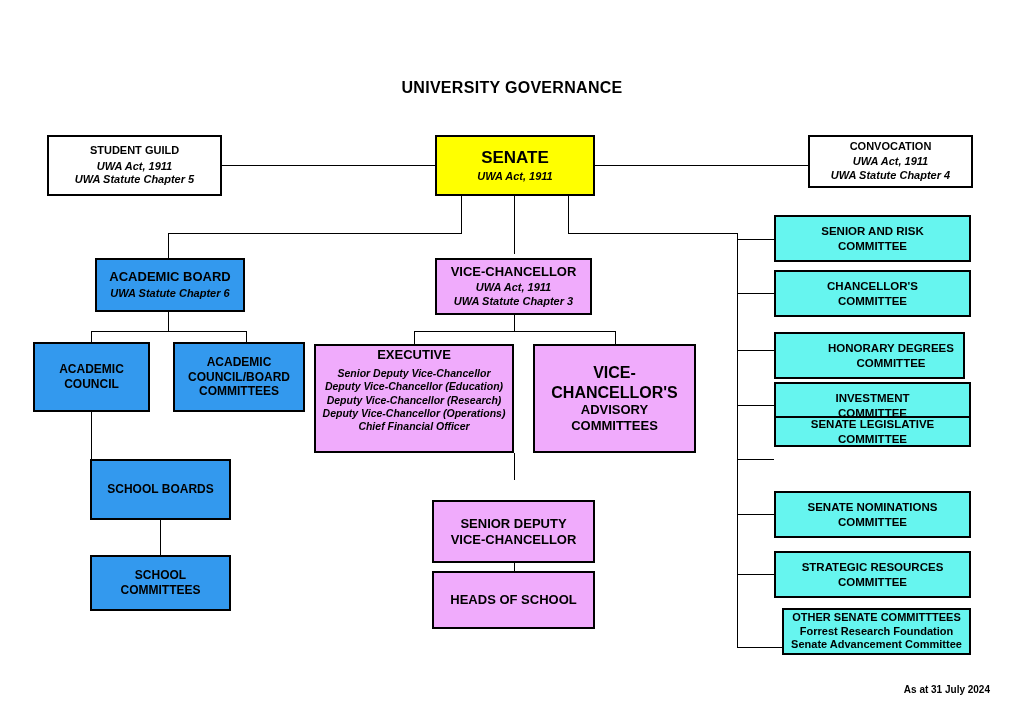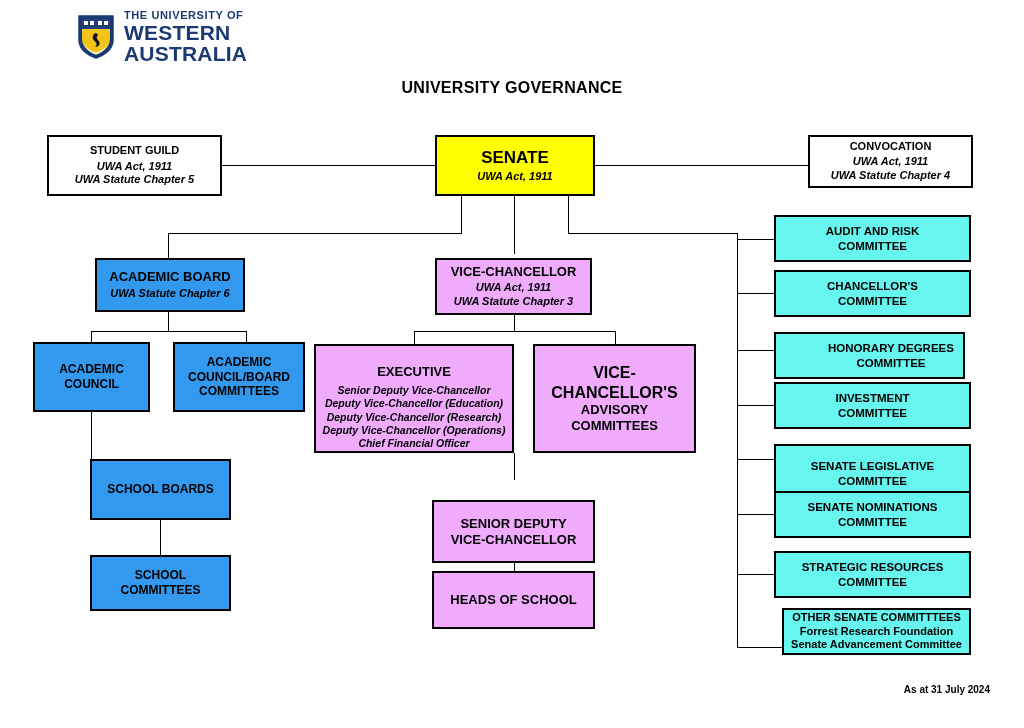--- a/index.html
+++ b/index.html
@@ -97,38 +97,20 @@
     top: 684px;
     font-size: 10px;
     font-weight: bold;
   }
 </style>
 </head>
 <body>
 
 <div id="page">
 
-  <div class="logo-wrap">
-    <svg width="40" height="48" viewBox="0 0 40 48">
-      <path d="M3 3 h34 v24 c0 10 -10 16 -17 18 C13 43 3 37 3 27 Z" fill="#1b3a73" stroke="#1b3a73" stroke-width="1.5"></path>
-      <path d="M6 6 h28 v20 c0 8 -8 13.5 -14 15.5 C14 39.5 6 34 6 26 Z" fill="#24407c"></path>
-      <path d="M6 16 h28 v10 c0 8 -8 13.5 -14 15.5 C14 39.5 6 34 6 26 Z" fill="#f0c419"></path>
-      <rect x="8" y="8" width="4" height="4" fill="#ffffff"></rect>
-      <rect x="14" y="8" width="4" height="4" fill="#ffffff"></rect>
-      <rect x="22" y="8" width="4" height="4" fill="#ffffff"></rect>
-      <rect x="28" y="8" width="4" height="4" fill="#ffffff"></rect>
-      <path d="M20 20 c-3 1 -4 4 -3 6 c1 2 3 2.5 3.5 4.5 c.4 1.6 -.6 3 -1.5 3.6 c2.6 .2 4.6 -1.6 4.6 -3.8 c0 -2.4 -2.4 -3.4 -2.8 -5.2 c-.3 -1.4 .4 -2.8 1.4 -3.4 z" fill="#111111"></path>
-      <path d="M7 30 c3 5 8 8 13 9.6 C25 38 30 35 33 30 c-2.6 6 -7.4 10 -13 11.6 C14.4 40 9.6 36 7 30 z" fill="#ffffff" opacity="0.85"></path>
-    </svg>
-    <div class="logo-text">
-      <div class="logo-l1">THE UNIVERSITY OF</div>
-      <div class="logo-l2">WESTERN</div>
-      <div class="logo-l3">AUSTRALIA</div>
-    </div>
-  </div>
 
   <div class="chart-title">UNIVERSITY GOVERNANCE</div>
 
   <div class="ln lnh" style="left:222px; top:165px; width:213px;"></div>
 
   <div class="ln lnh" style="left:595px; top:165px; width:213px;"></div>
 
   <div class="ln lnv" style="left:461px; top:196px; height:37px;"></div>
   <div class="ln lnv" style="left:514px; top:196px; height:58px;"></div>
   <div class="ln lnv" style="left:568px; top:196px; height:37px;"></div>
@@ -200,21 +182,21 @@
     <div class="sub" style="font-size:12px;">ACADEMIC</div>
     <div class="sub" style="font-size:12px;">COUNCIL</div>
   </div>
 
   <div class="node blue" style="left:173px; top:342px; width:132px; height:70px;">
     <div class="sub" style="font-size:12px;">ACADEMIC</div>
     <div class="sub" style="font-size:12px;">COUNCIL/BOARD</div>
     <div class="sub" style="font-size:12px;">COMMITTEES</div>
   </div>
 
-  <div class="node lblue" style="left:314px; top:344px; width:200px; height:109px; justify-content:flex-start; padding-top:18px;">
+  <div class="node lblue" style="left:314px; top:344px; width:200px; height:109px; justify-content:flex-start; padding-top:1px;">
     <div class="t" style="font-size:13px;">EXECUTIVE</div>
     <div style="margin-top:5px;">
       <div class="s" style="font-size:10.5px;">Senior Deputy Vice-Chancellor</div>
       <div class="s" style="font-size:10.5px;">Deputy Vice-Chancellor (Education)</div>
       <div class="s" style="font-size:10.5px;">Deputy Vice-Chancellor (Research)</div>
       <div class="s" style="font-size:10.5px;">Deputy Vice-Chancellor (Operations)</div>
       <div class="s" style="font-size:10.5px;">Chief Financial Officer</div>
     </div>
   </div>
 
@@ -236,40 +218,40 @@
   <div class="node lblue" style="left:432px; top:500px; width:163px; height:63px;">
     <div class="sub" style="font-size:13px;">SENIOR DEPUTY</div>
     <div class="sub" style="font-size:13px;">VICE-CHANCELLOR</div>
   </div>
 
   <div class="node lblue" style="left:432px; top:571px; width:163px; height:58px;">
     <div class="sub" style="font-size:13px;">HEADS OF SCHOOL</div>
   </div>
 
   <div class="node cyan" style="left:774px; top:215px; width:197px; height:47px;">
-    <div class="sub" style="font-size:11.5px;">AUDIT AND RISK</div>
+    <div class="sub" style="font-size:11.5px;">SENIOR AND RISK</div>
     <div class="sub" style="font-size:11.5px;">COMMITTEE</div>
   </div>
 
   <div class="node cyan" style="left:774px; top:270px; width:197px; height:47px;">
     <div class="sub" style="font-size:11.5px;">CHANCELLOR'S</div>
     <div class="sub" style="font-size:11.5px;">COMMITTEE</div>
   </div>
 
   <div class="node cyan" style="left:774px; top:332px; width:191px; height:47px;padding-left:47px;">
     <div class="sub" style="font-size:11.5px;">HONORARY DEGREES</div>
     <div class="sub" style="font-size:11.5px;">COMMITTEE</div>
   </div>
 
   <div class="node cyan" style="left:774px; top:382px; width:197px; height:47px;">
     <div class="sub" style="font-size:11.5px;">INVESTMENT</div>
     <div class="sub" style="font-size:11.5px;">COMMITTEE</div>
   </div>
 
-  <div class="node cyan" style="left:774px; top:444px; width:197px; height:59px;">
+  <div class="node cyan" style="left:774px; top:416px; width:197px; height:31px;">
     <div class="sub" style="font-size:11.5px;">SENATE LEGISLATIVE</div>
     <div class="sub" style="font-size:11.5px;">COMMITTEE</div>
   </div>
 
   <div class="node cyan" style="left:774px; top:491px; width:197px; height:47px;">
     <div class="sub" style="font-size:11.5px;">SENATE NOMINATIONS</div>
     <div class="sub" style="font-size:11.5px;">COMMITTEE</div>
   </div>
 
   <div class="node cyan" style="left:774px; top:551px; width:197px; height:47px;">

